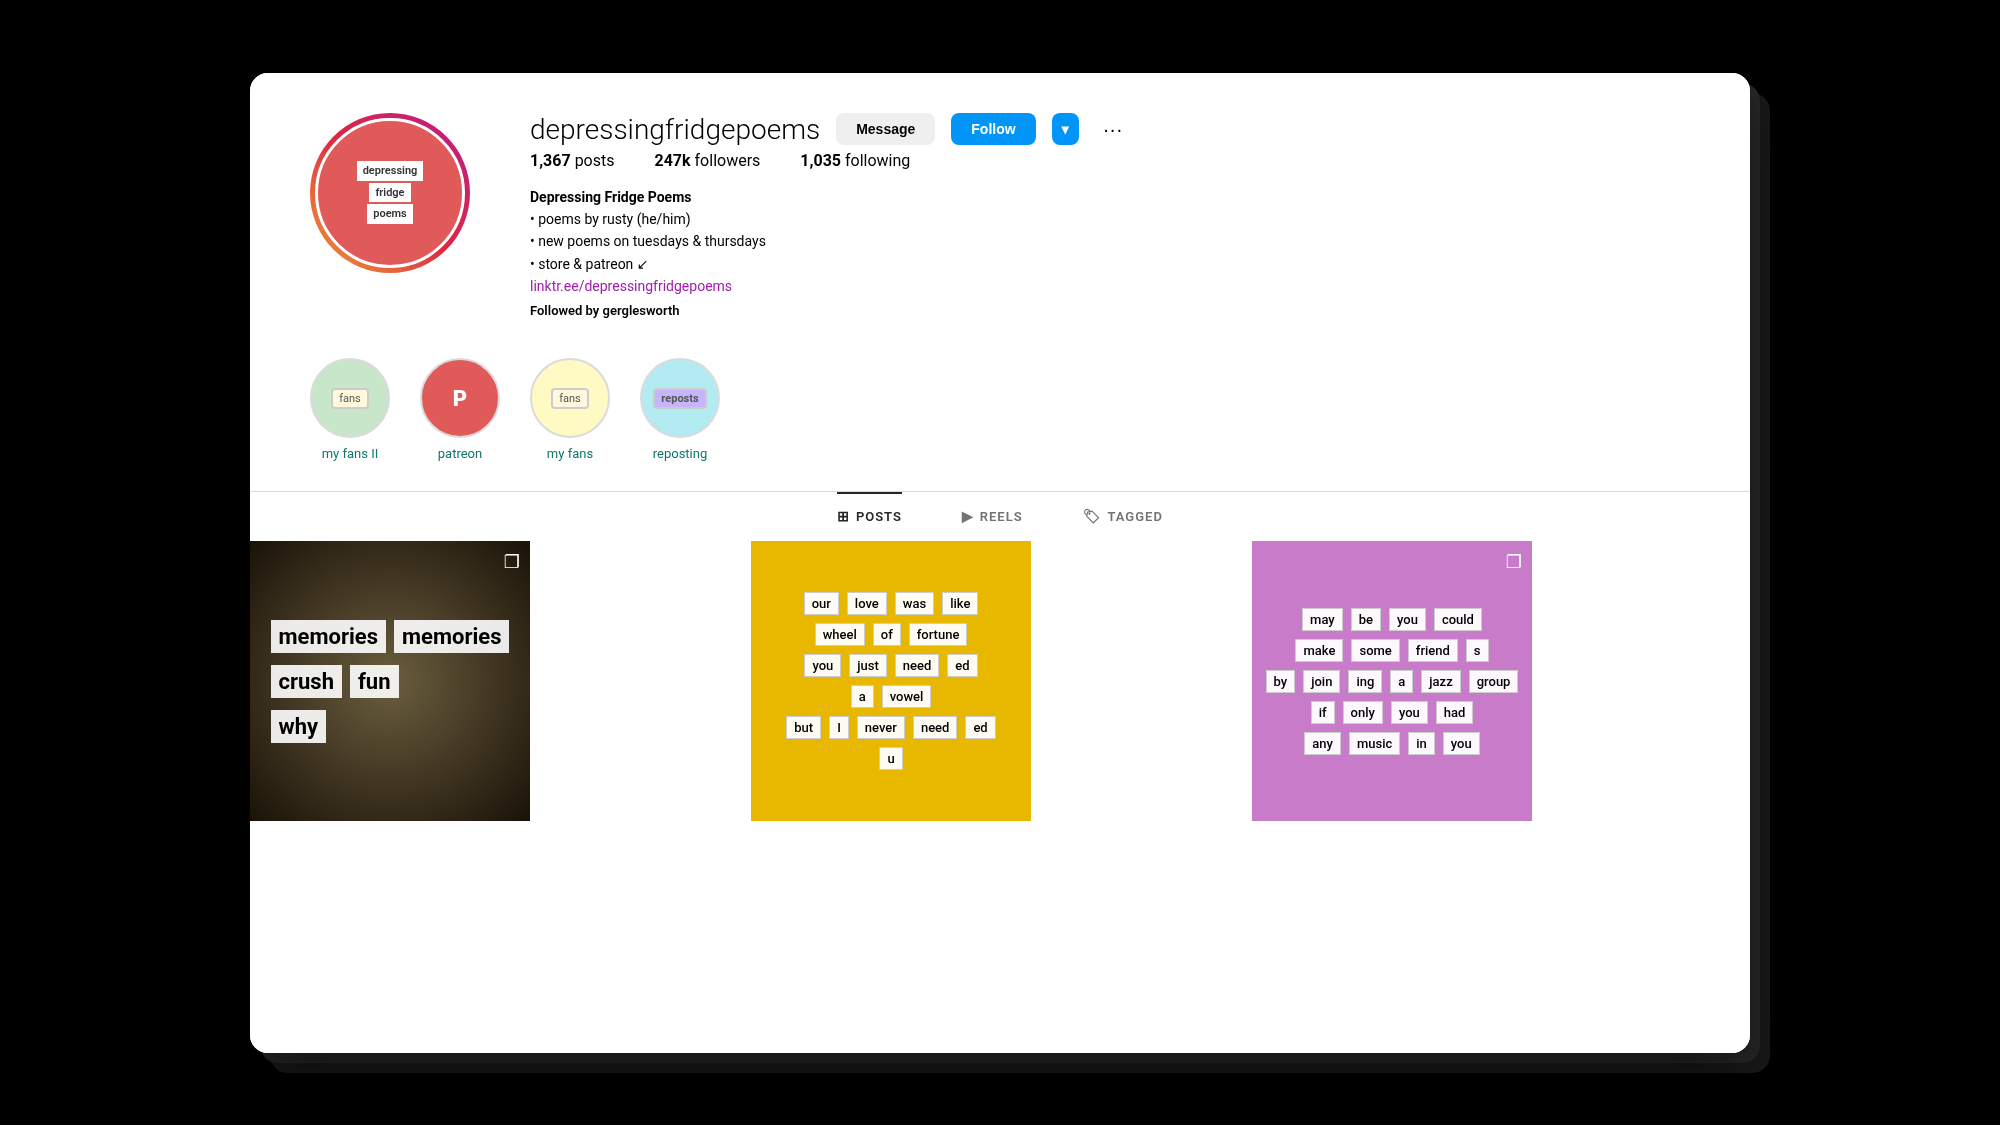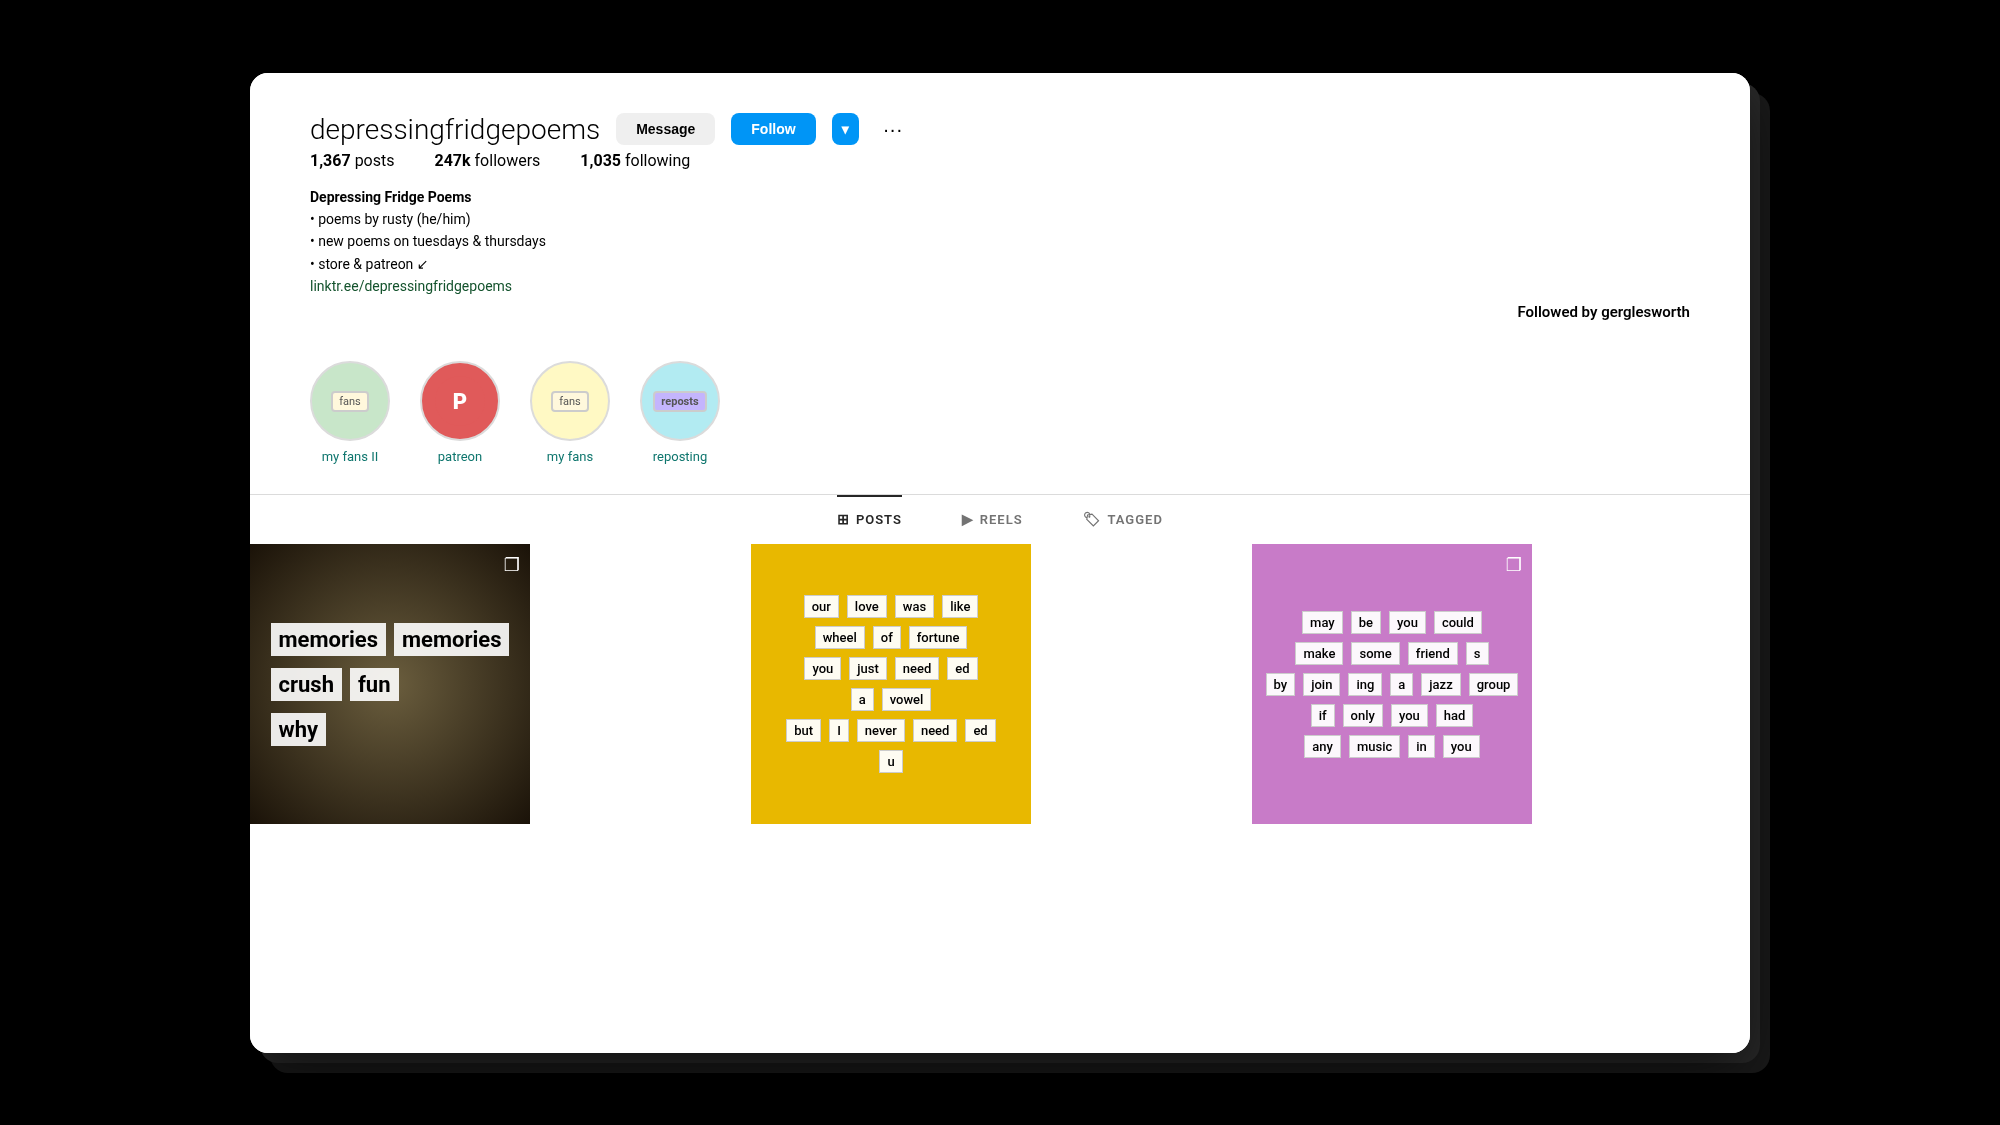--- a/index.html
+++ b/index.html
@@ -193,29 +193,28 @@
       color: #000;
       line-height: 1.6;
     }
 
     .profile-bio .name {
       font-weight: 700;
       display: block;
     }
 
     .profile-bio .link {
-      color: #14532d;
+      color: #a21caf;
       text-decoration: none;
     }
 
     .followed-by {
-      font-size: 15px;
+      font-size: 13px;
       color: #737373;
       margin-top: 6px;
-      text-align: right;
     }
 
     .followed-by span {
       color: #000;
       font-weight: 600;
     }
 
     
     .highlights-row {
       display: flex;
@@ -423,20 +422,31 @@
 <body>
 
 <div class="device-wrapper">
   <div class="shadow-layer-1"></div>
   <div class="shadow-layer-2"></div>
   <div class="browser-window">
     <div class="instagram-page">
 
       <div class="profile-header">
 
+        <div class="avatar-container">
+          <div class="avatar-ring">
+            <div class="avatar-inner">
+              <div class="avatar-text">
+                <span class="avatar-text-label">depressing</span><br>
+                <span class="avatar-text-label">fridge</span><br>
+                <span class="avatar-text-label">poems</span>
+              </div>
+            </div>
+          </div>
+        </div>
 
         <div class="profile-info">
           <div class="profile-top-row">
             <span class="profile-username">depressingfridgepoems</span>
             <button class="btn-message">Message</button>
             <button class="btn-follow">Follow</button>
             <button class="btn-dropdown">▾</button>
             <button class="btn-more">···</button>
           </div>
 

